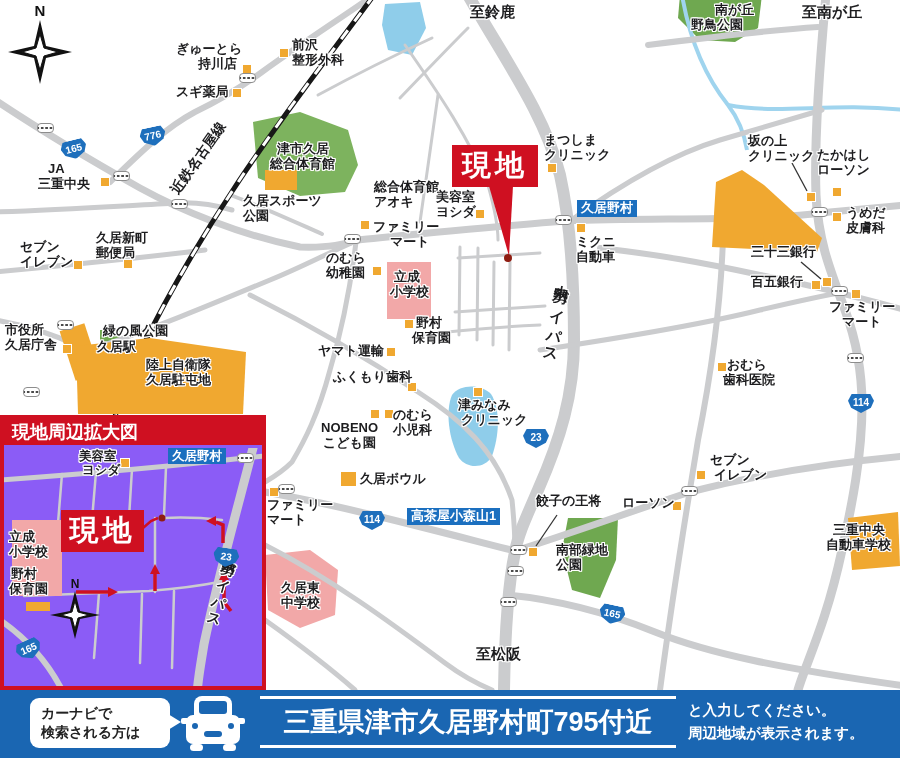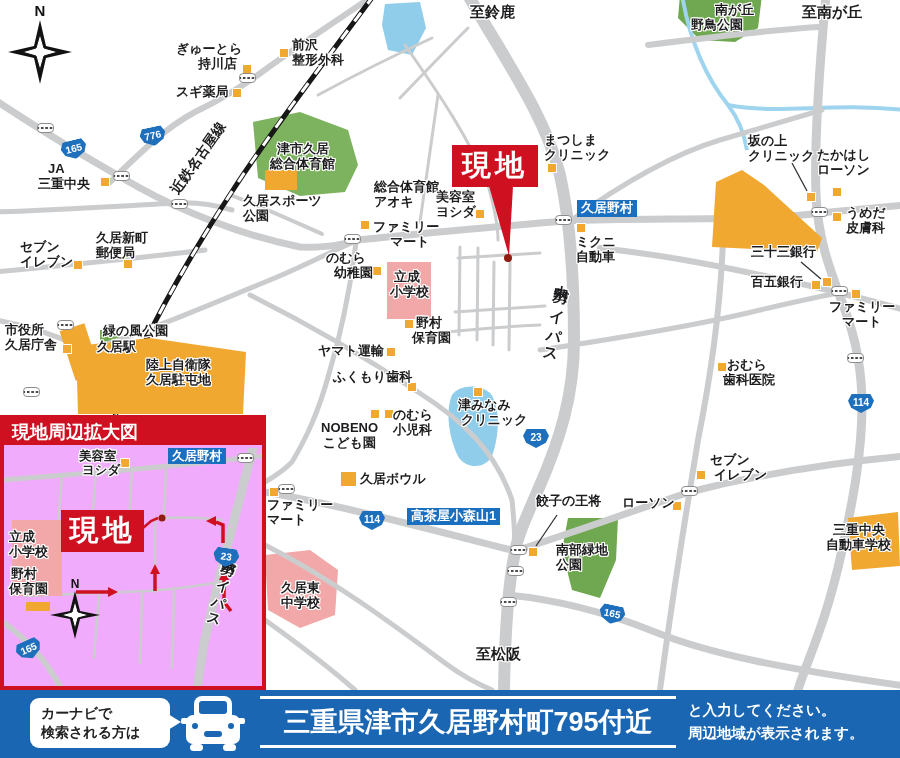--- a/index.html
+++ b/index.html
@@ -24,21 +24,21 @@
   .shield{position:absolute;width:26px;height:19px;background:#1e6fbc;z-index:3;
           clip-path:polygon(14% 0,86% 0,100% 36%,88% 72%,50% 100%,12% 72%,0 36%);
           color:#fff;font-size:10px;font-weight:bold;text-align:center;line-height:17px;}
   
   .xlabel{position:absolute;background:#1b6fbf;color:#fff;font-weight:bold;font-size:13px;
           padding:1px 4px;line-height:1.15;z-index:3;white-space:nowrap;}
   
   .site-box{position:absolute;background:#cf1021;color:#fff;font-weight:bold;font-size:29px;
             letter-spacing:4px;display:flex;align-items:center;justify-content:center;z-index:4;}
   
-  .inset{position:absolute;left:0;top:415px;width:266px;height:275px;background:#f0abfc;
+  .inset{position:absolute;left:0;top:415px;width:266px;height:275px;background:#8b5cf6;
          border:4px solid #cf1021;box-sizing:border-box;z-index:5;overflow:hidden;}
   .inset-banner{position:absolute;left:0;top:0;width:100%;height:26px;background:#cf1021;
                 color:#fff;font-weight:bold;font-size:18px;line-height:26px;padding-left:8px;z-index:2;}
   .inset .lbl{z-index:3;}
   
   .bottombar{position:absolute;left:0;top:690px;width:900px;height:68px;background:#1a66b2;z-index:6;}
   .bubble{position:absolute;left:30px;top:8px;width:140px;height:50px;background:#fff;border-radius:9px;
           color:#222;font-weight:bold;font-size:14px;line-height:1.35;display:flex;flex-direction:column;
           justify-content:center;padding-left:11px;box-sizing:border-box;}
   .bubble-tail{position:absolute;left:168px;top:24px;width:0;height:0;
@@ -214,21 +214,21 @@
   <div class="lbl" style="left:412px;top:316px">
       <span style="margin-left:4px">野村</span>
       <span>保育園</span>
     </div>
   <div class="lbl" style="left:390px;top:270px">
       <span style="margin-left:4px">立成</span>
       <span>小学校</span>
     </div>
   <div class="lbl" style="left:326px;top:251px">
       <span>のむら</span>
-      <span style="margin-left:8px">幼稚園</span>
+      <span style="margin-left:0">幼稚園</span>
     </div>
   <div class="lbl" style="left:373px;top:220px">
       <span>ファミリー</span>
       <span style="margin-left:17px">マート</span>
     </div>
   <div class="lbl" style="left:318px;top:344px">
       <span>ヤマト運輸</span>
     </div>
   <div class="lbl" style="left:333px;top:370px">
       <span>ふくもり歯科</span>

